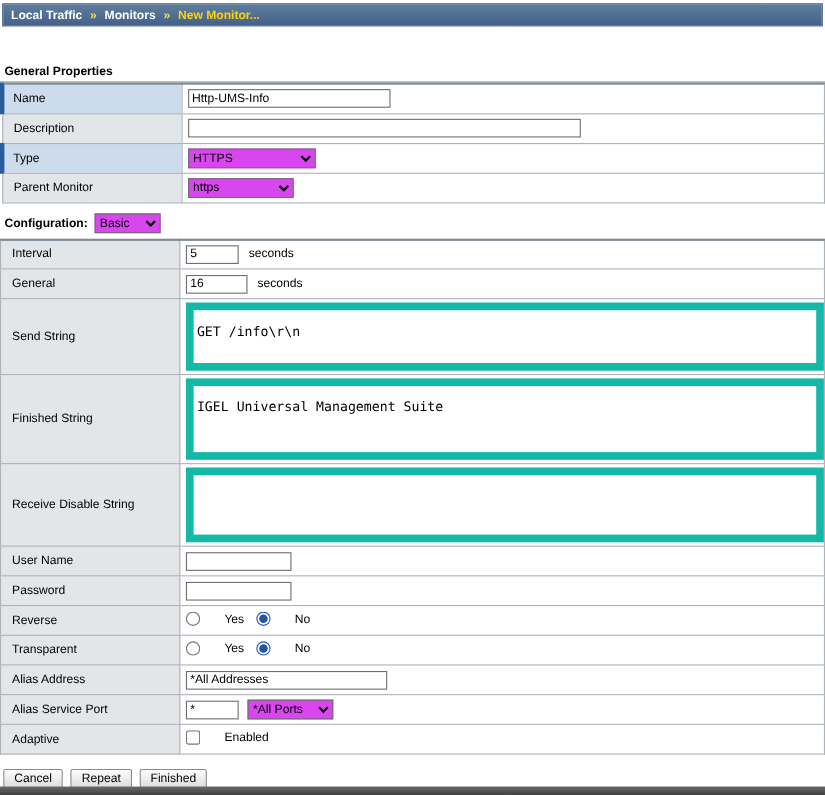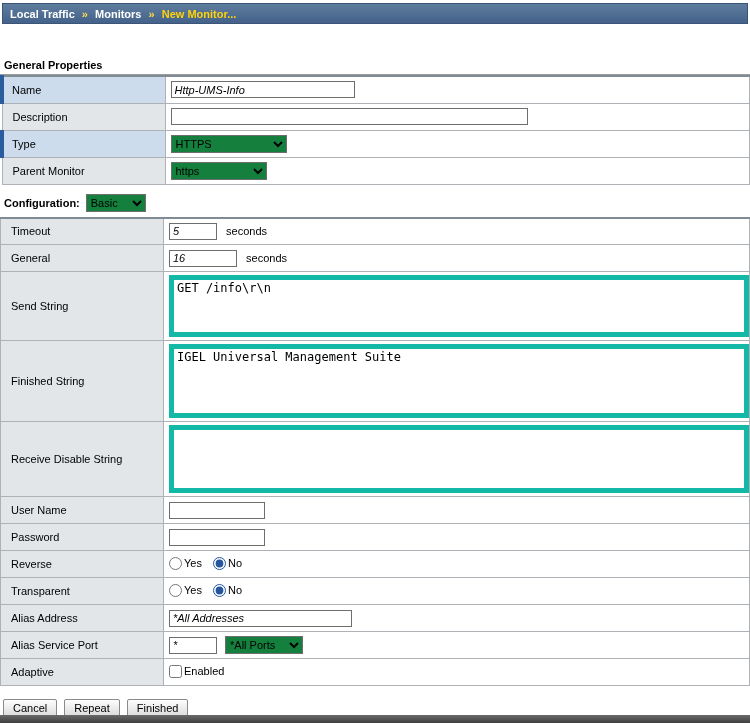--- a/index.html
+++ b/index.html
@@ -64,52 +64,51 @@
   }
   tr.simple { height: 27px; }
   
   input.text, input.pw {
     height: 17px;
     border: 1px solid #6e6e6e;
     background: #fff;
     padding: 1px 3px;
     font-family: "Liberation Sans", sans-serif;
     font-size: 11px;
-    font-style: italic;
   }
   textarea.ta {
     display: block;
     width: 100%;
-    border: 5px solid #14b8a6;
+    border: 7px solid #14b8a6;
     background: #fff;
     resize: none;
-    padding: 1px 3px;
+    padding: 12px 3px;
     font-family: "DejaVu Sans Mono", monospace;
     font-size: 12px;
     overflow: hidden;
   }
   .ta-cell { padding-right: 0; vertical-align: top; }
   select.sel {
     height: 18px;
     font-family: "Liberation Sans", sans-serif;
     font-size: 11px;
     border: 1px solid #6e6e6e;
-    background: #15803d;
+    background: #d946ef;
   }
   .unit { margin-left: 6px; }
   
   .config-row {
     display: flex;
     align-items: center;
     gap: 6px;
     margin: 9px 0 5px 4px;
   }
   .config-row .config-label { font-weight: bold; }
   
-  .radio-opt, .check-opt { display: inline-flex; align-items: center; margin-right: 8px; }
+  .radio-opt, .check-opt { display: inline-flex; align-items: flex-end; margin-right: 8px; gap: 20px; }
   .radio-opt input, .check-opt input { accent-color: #2456a0; margin-right: 2px; width: 13px; height: 13px; }
   
   .button-bar { margin: 13px 0 0 3px; }
   button.btn {
     font-family: "Liberation Sans", sans-serif;
     font-size: 11px;
     padding: 2px 9px;
     margin-right: 4px;
     border: 1px solid #8a8a8a;
     border-radius: 2px;
@@ -176,30 +175,30 @@
   <div class="config-row">
     <span class="config-label">Configuration:</span>
     <select class="sel" style="width:60px">
       <option>Basic</option>
     </select>
   </div>
 
   <table class="form-table">
     <tbody>
         <tr class="simple">
-      <td class="label">Timeout</td>
+      <td class="label">Interval</td>
       <td class="value">
         <input class="text" style="width: 48px;" type="text" value="5">
         <span class="unit">seconds</span>
       </td>
     </tr>
     <tr class="simple">
       <td class="label">General</td>
       <td class="value">
-        <input class="text" style="width: 68px;" type="text" value="16">
+        <input class="text" style="width: 56px;" type="text" value="16">
         <span class="unit">seconds</span>
       </td>
     </tr>
     <tr>
       <td class="label">Send String</td>
       <td class="value ta-cell">
         <textarea class="ta" style="height: 62px;">GET /info\r\n</textarea>
       </td>
     </tr>
     <tr>

